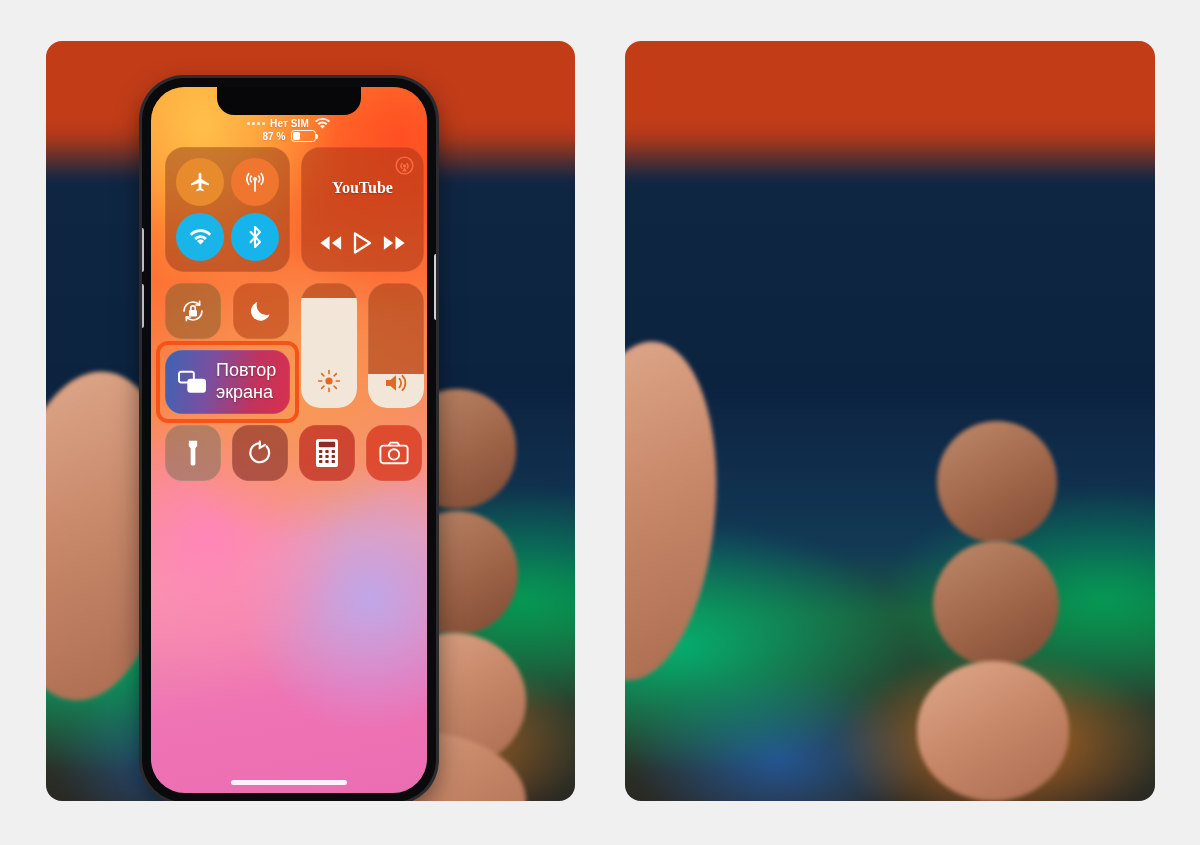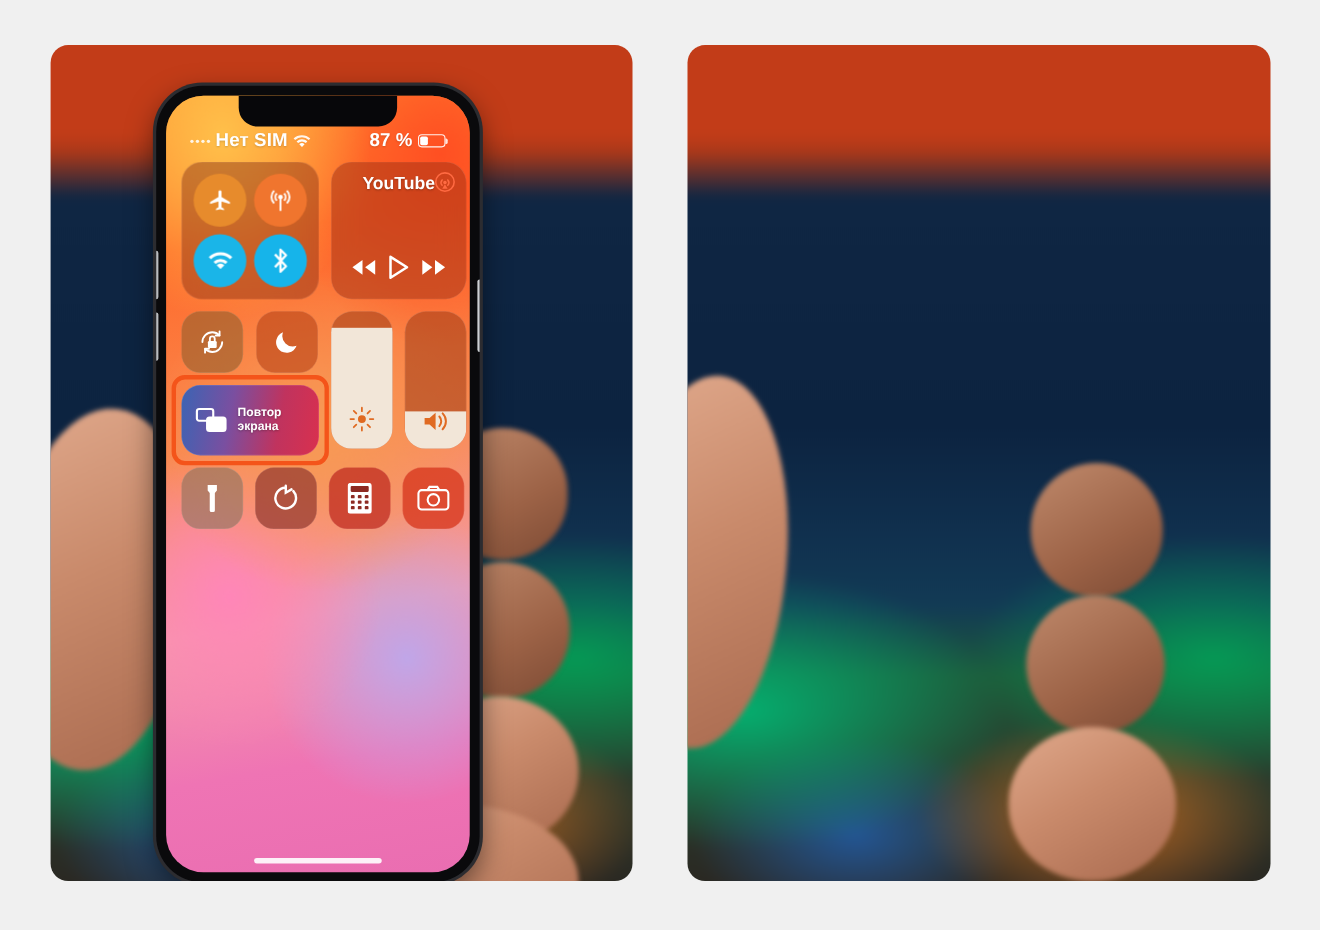--- a/index.html
+++ b/index.html
@@ -105,24 +105,25 @@
   }
 
   
   .statusbar {
     position: absolute; top: 30px; left: 0; right: 0;
     height: 22px;
     display: flex; align-items: center;
     justify-content: space-between;
     padding: 0 22px;
     color: #fff;
-    font-size: 17px; font-weight: bold;
+    font-size: 10px; font-weight: bold;
     letter-spacing: .1px;
     text-shadow: 0 1px 2px rgba(0,0,0,.18);
     z-index: 45;
+    flex-direction: column;
   }
   .sb-left, .sb-right { display: flex; align-items: center; gap: 5px; }
   .sig-dots { display: flex; gap: 2px; align-items: flex-end; opacity: .88; }
   .sig-dots i { width: 3px; height: 3px; background: #fff; border-radius: 50%; display: block; }
   .batt {
     width: 25px; height: 12px;
     border: 1.6px solid rgba(255,255,255,.92);
     border-radius: 3.5px; position: relative;
     display: flex; align-items: center; padding: 1.3px;
   }
@@ -171,22 +172,23 @@
   
   .media {
     padding: 12px;
     position: relative;
     display: flex; flex-direction: column;
     align-items: center; justify-content: space-between;
     background: rgba(150,45,18,.45);
   }
   .media-title {
     color: #fff; font-size: 16px; font-weight: bold;
-    margin-top: 0;
+    margin-top: 20px;
     text-shadow: 0 1px 2px rgba(0,0,0,.3);
+    font-family: Liberation Serif, serif;
   }
   .media-ctrls {
     display: flex; width: 100%;
     justify-content: space-around;
     align-items: center; margin-bottom: 5px;
   }
   .airplay-badge {
     position: absolute; top: 9px; right: 10px;
     width: 19px; height: 19px;
   }
@@ -226,21 +228,21 @@
   
   .mirror-wrap { position: relative; grid-column: 1 / 2; }
   .mirror-tile {
     height: 64px; border-radius: 17px;
     background: linear-gradient(100deg, #3b64b4 0%, #7a4fa0 36%, #c0335e 70%, #d9304e 100%);
     display: flex; align-items: center; gap: 9px;
     padding: 0 12px;
     box-shadow: inset 0 0 0 .5px rgba(255,255,255,.2);
   }
   .mirror-label {
-    color: #fff; font-size: 11px; font-weight: bold;
+    color: #fff; font-size: 18px; font-weight: normal;
     line-height: 1.2; text-shadow: 0 1px 2px rgba(0,0,0,.3);
   }
   .highlight-box {
     position: absolute;
     left: -9px; top: -9px; right: -9px; bottom: -9px;
     border: 4px solid #f4541a;
     border-radius: 12px;
     pointer-events: none;
   }
 

